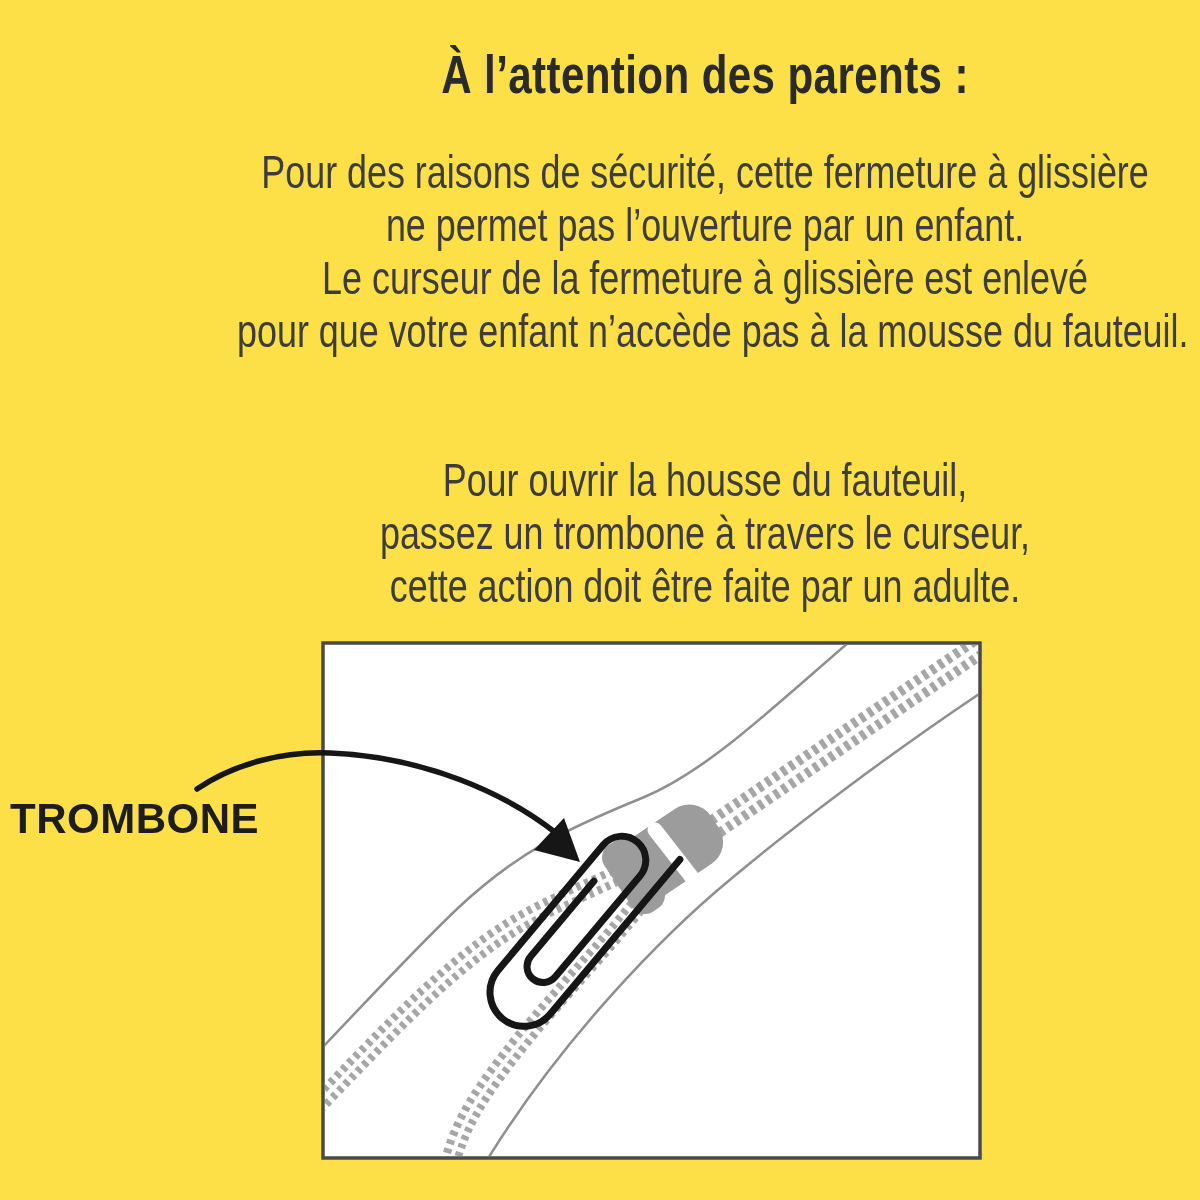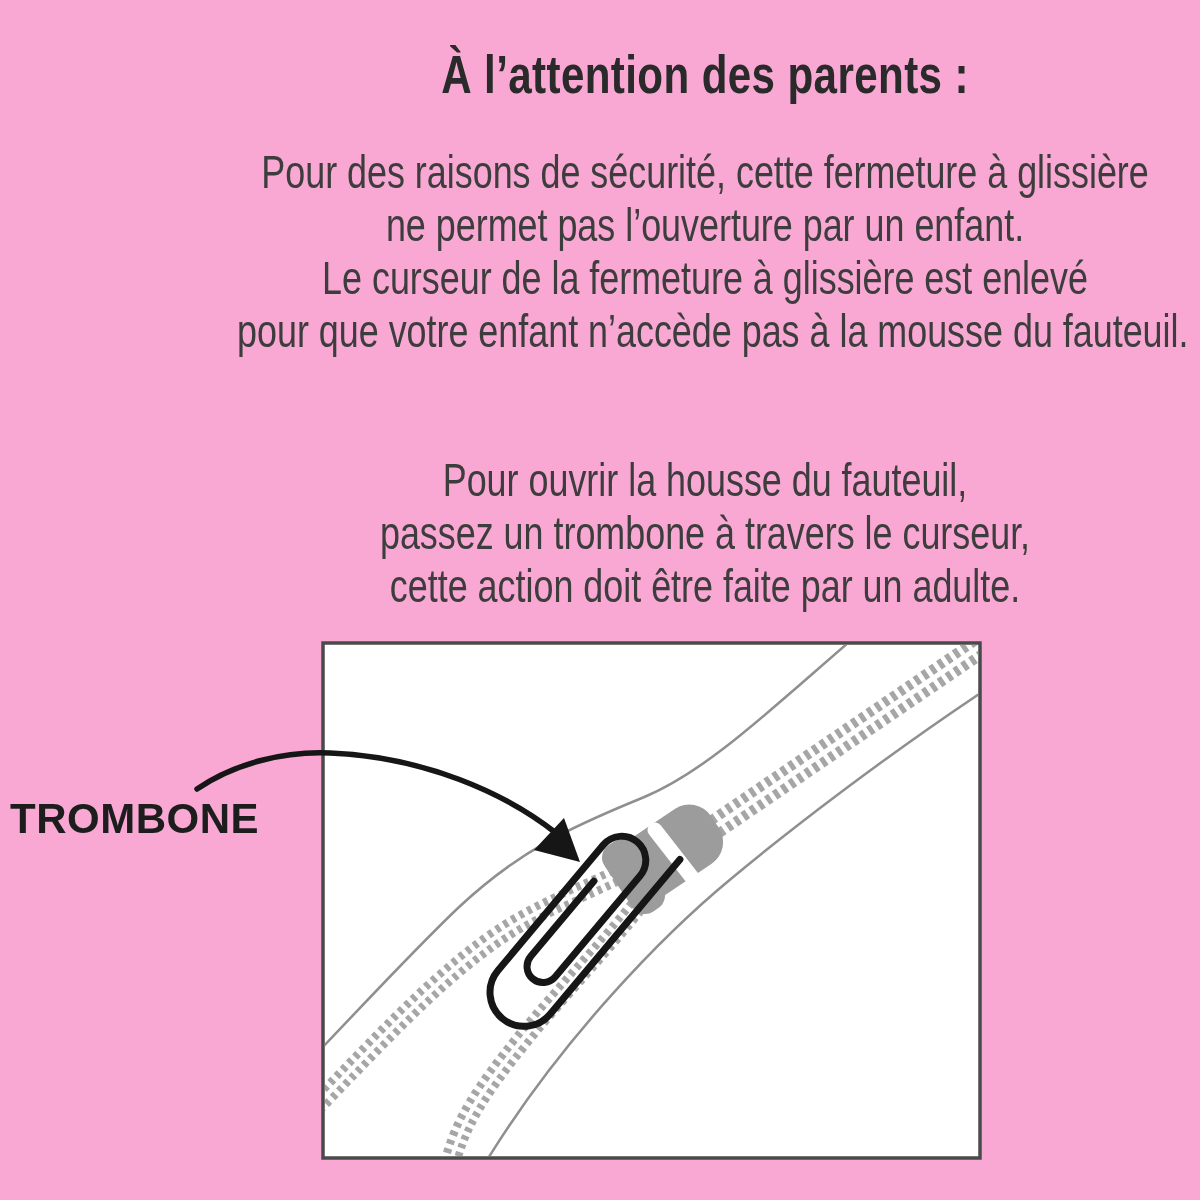--- a/index.html
+++ b/index.html
@@ -8,21 +8,21 @@
     width: 1200px;
     height: 1200px;
     background: #ffffff;
     overflow: hidden;
     font-family: "Liberation Sans", sans-serif;
   }
   .page {
     position: relative;
     width: 1200px;
     height: 1200px;
-    background: #f9a8d4;
+    background: #fde047;
   }
   .text-block {
     position: absolute;
     left: 0;
     width: 1200px;
     padding-left: 118px;
     box-sizing: content-box;
     text-align: center;
     transform: scaleX(0.78);
     transform-origin: 659px 50%;

